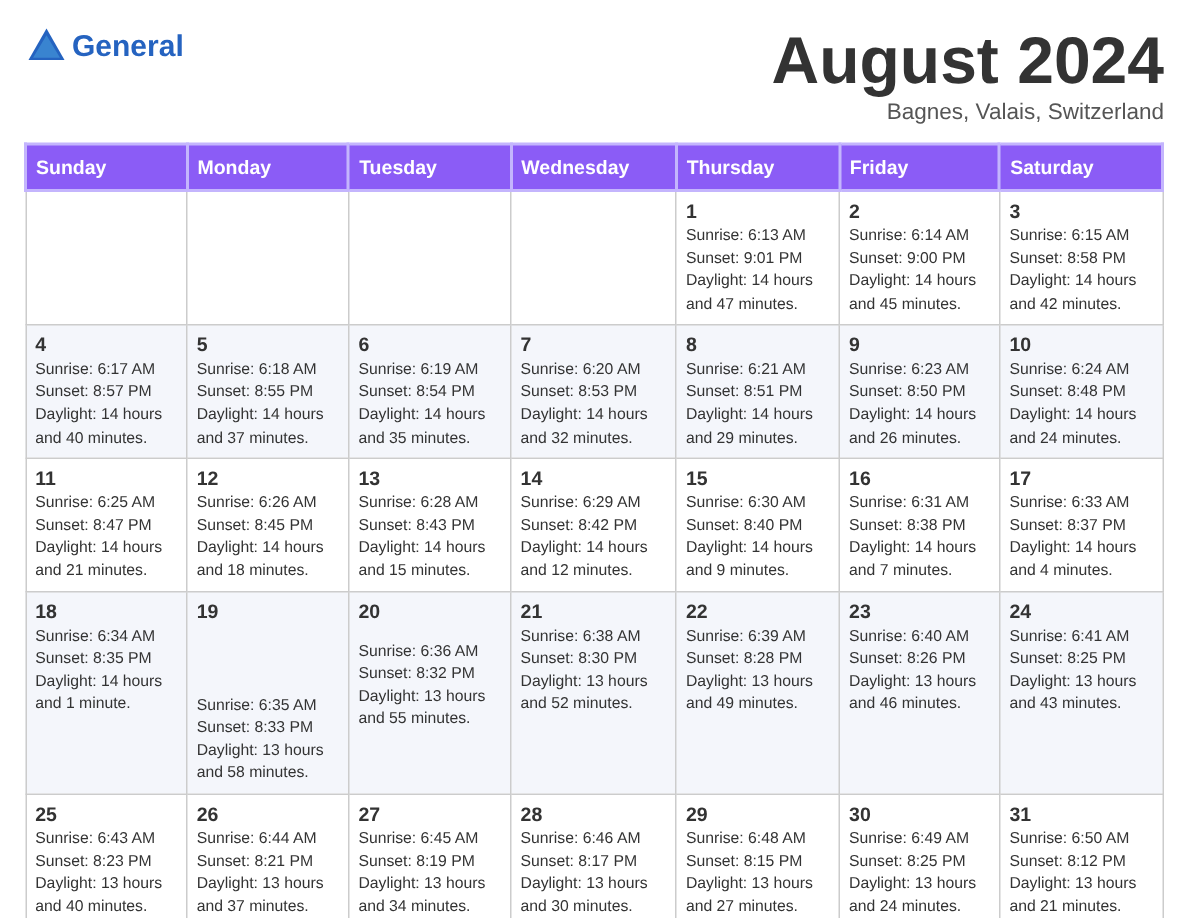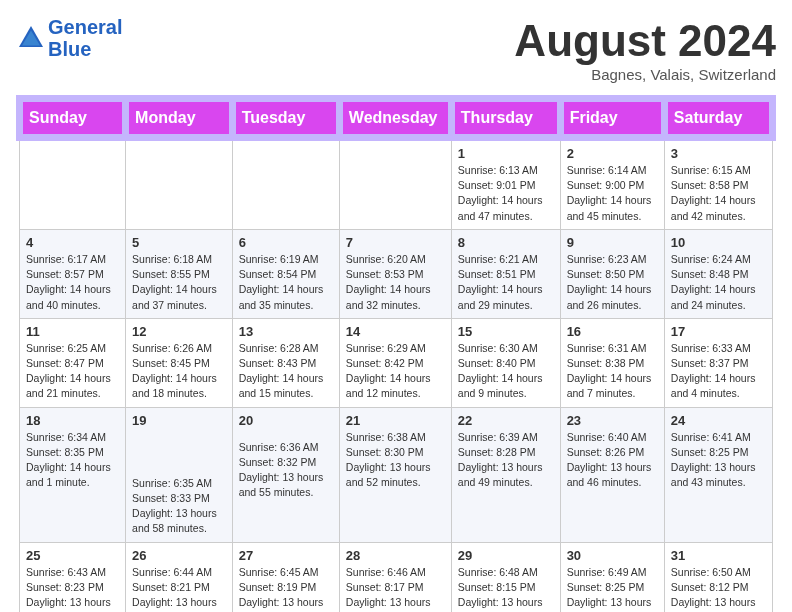--- a/index.html
+++ b/index.html
@@ -44,26 +44,26 @@
     }
     .subtitle {
       font-size: 15px;
       color: #555;
     }
     table {
       width: 100%;
       border-collapse: collapse;
     }
     thead tr th {
-      background: #d946ef;
+      background: #8b5cf6;
       color: #fff;
-      font-size: 16px;
+      font-size: 13px;
       font-weight: bold;
       padding: 7px 6px;
-      border: 7px solid #c4b5fd;
+      border: 2px solid #c4b5fd;
       text-align: left;
     }
     tbody tr td {
       border: 1px solid #ccc;
       vertical-align: top;
       padding: 5px 6px;
       font-size: 11px;
       color: #333;
       height: 88px;
       width: 113px;
@@ -92,21 +92,20 @@
 <body>
 
 <div class="header">
   <div class="logo">
     <svg class="logo-icon" viewBox="0 0 40 40">
       <polygon points="20,4 36,32 4,32" fill="#2563c0"></polygon>
       <polygon points="20,10 32,30 8,30" fill="#4da6e0" opacity="0.5"></polygon>
     </svg>
     <div class="logo-text">
       <div><span>General</span></div>
-      <div style="color:#2563c0;">Blue</div>
     </div>
   </div>
   <div class="title-block">
     <div class="month-title">August 2024</div>
     <div class="subtitle">Bagnes, Valais, Switzerland</div>
   </div>
 </div>
 
 <table>
   <thead>

